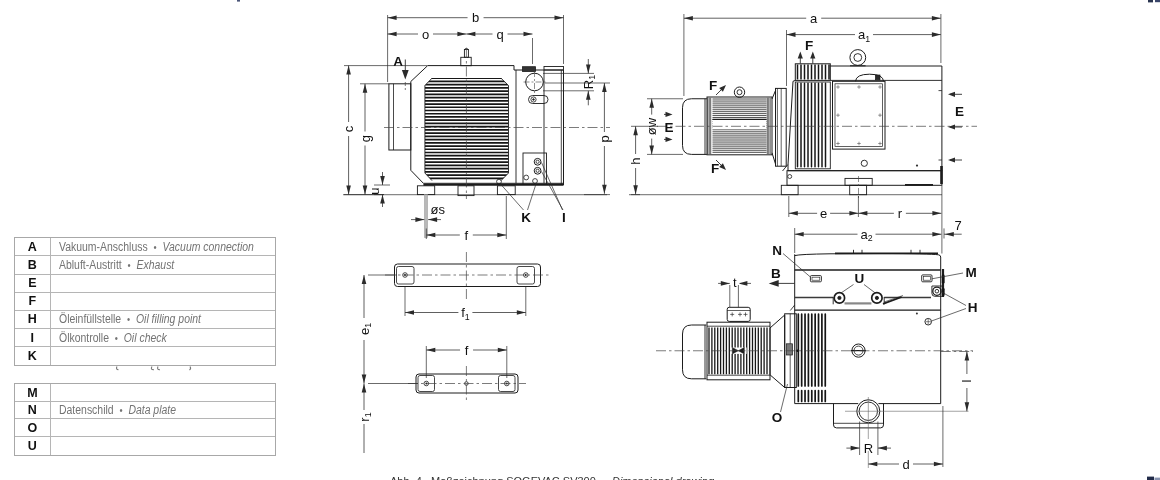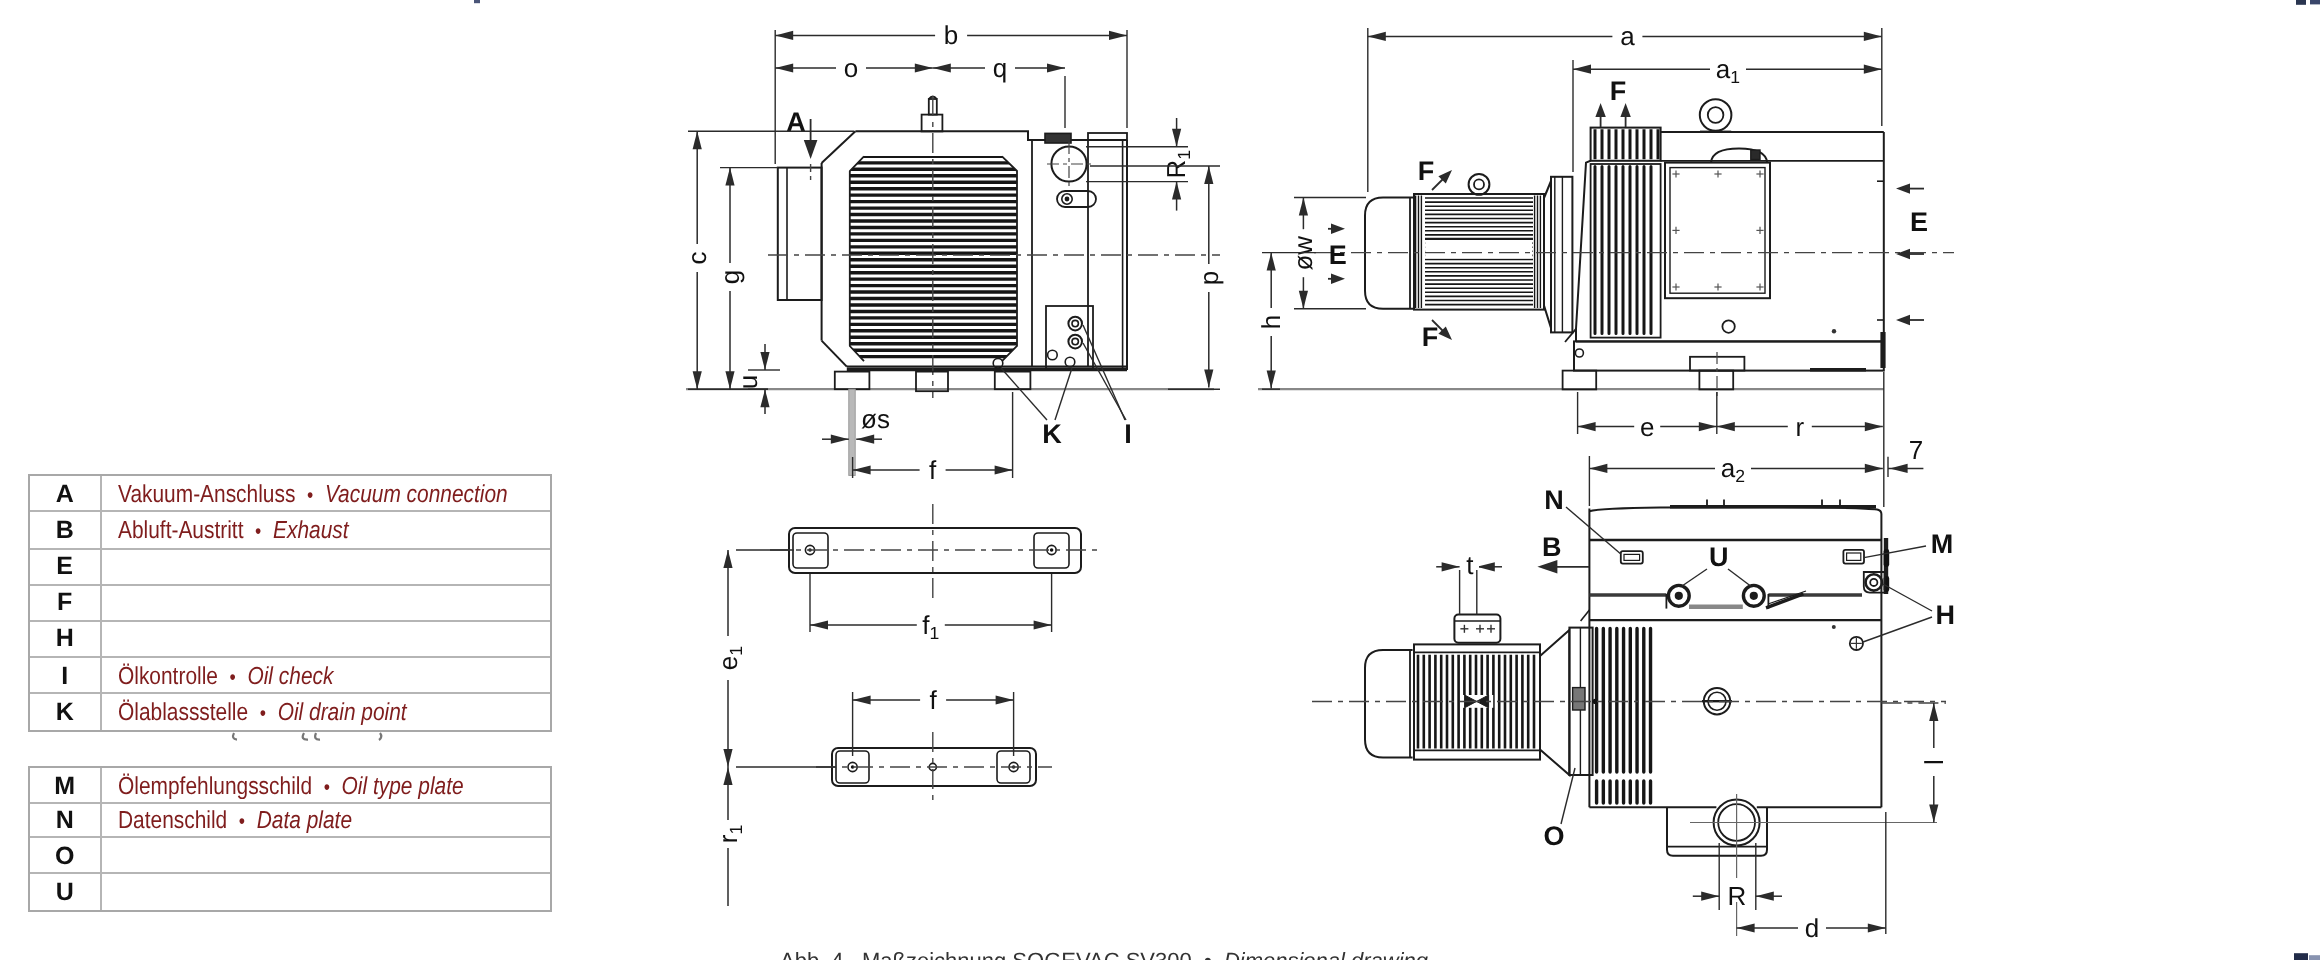--- a/index.html
+++ b/index.html
@@ -1,21 +1,21 @@
 <!DOCTYPE html>
 <html><head><meta charset="utf-8">
 <style>
 html,body{margin:0;padding:0;width:1160px;height:480px;background:#fff;overflow:hidden}
 .stage{position:relative;width:1160px;height:480px;font-family:"Liberation Sans",sans-serif;transform:translateZ(0)}
 svg{position:absolute;left:0;top:0}
 .tbl{position:absolute;width:262.5px;border:1px solid #a8a8a8;background:rgba(255,255,255,0.99);box-sizing:border-box;opacity:0.999}
 .trow{display:flex;border-bottom:1px solid #b5b5b5;align-items:center;box-sizing:border-box}
 .trow:last-child{border-bottom:none}
 .tl{width:35.7px;border-right:1px solid #b5b5b5;text-align:center;font-weight:bold;font-size:12.5px;color:#111;align-self:stretch;display:flex;align-items:center;justify-content:center;flex:none}
-.tt{padding-left:7.7px;font-size:12.3px;color:#7f1d1d;white-space:nowrap}
+.tt{padding-left:7.7px;font-size:12.3px;color:#737373;white-space:nowrap}
 .sq{display:inline-block;transform:scaleX(0.85);transform-origin:0 50%}
 .bu{font-size:10.5px}
 .caption{position:absolute;left:390px;top:475px;font-size:11px;color:#333;white-space:nowrap;opacity:0.999}
 </style></head>
 <body>
 <div class="stage">
 <svg width="1160" height="480" viewBox="0 0 1160 480">
 <line x1="343" y1="194.6" x2="607" y2="194.6" stroke="#888" stroke-width="1.1"></line>
 <path d="M427.7 65.6 H514 V70 H516" stroke="#1c1c1c" stroke-width="1" fill="none"></path>
 <line x1="516" y1="70" x2="563.5" y2="70" stroke="#1c1c1c" stroke-width="1"></line>
@@ -449,34 +449,33 @@
         <div class="tt"><span class="sq">Abluft-Austritt&nbsp; <span class="bu">•</span> &nbsp;<i>Exhaust</i></span></div>
       </div>
       <div class="trow" style="height:18.15px">
 <div class="tl">E</div>
       </div>
       <div class="trow" style="height:18.15px">
 <div class="tl">F</div>
       </div>
       <div class="trow" style="height:18.15px">
 <div class="tl">H</div>
+        <div class="tt"><span class="sq">Öleinfüllstelle&nbsp; <span class="bu">•</span> &nbsp;<i>Oil filling point</i></span></div>
       </div>
       <div class="trow" style="height:18.15px">
 <div class="tl">I</div>
         <div class="tt"><span class="sq">Ölkontrolle&nbsp; <span class="bu">•</span> &nbsp;<i>Oil check</i></span></div>
       </div>
       <div class="trow" style="height:18.15px">
 <div class="tl">K</div>
-        <div class="tt"><span class="sq">Ölablassstelle&nbsp; <span class="bu">•</span> &nbsp;<i>Oil drain point</i></span></div>
       </div>
     </div>
 <div class="tbl" style="left:13.5px;top:383.3px">
       <div class="trow" style="height:17.6px">
 <div class="tl">M</div>
-        <div class="tt"><span class="sq">Ölempfehlungsschild&nbsp; <span class="bu">•</span> &nbsp;<i>Oil type plate</i></span></div>
       </div>
       <div class="trow" style="height:17.6px">
 <div class="tl">N</div>
         <div class="tt"><span class="sq">Datenschild&nbsp; <span class="bu">•</span> &nbsp;<i>Data plate</i></span></div>
       </div>
       <div class="trow" style="height:17.6px">
 <div class="tl">O</div>
       </div>
       <div class="trow" style="height:17.6px">
 <div class="tl">U</div>

